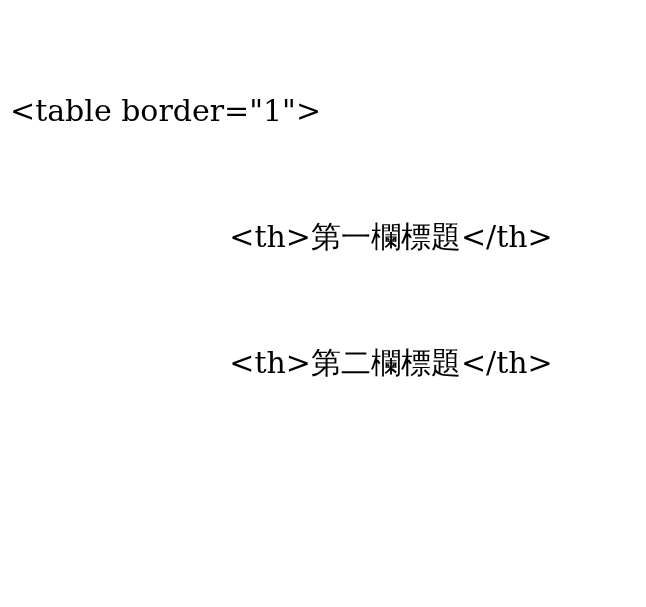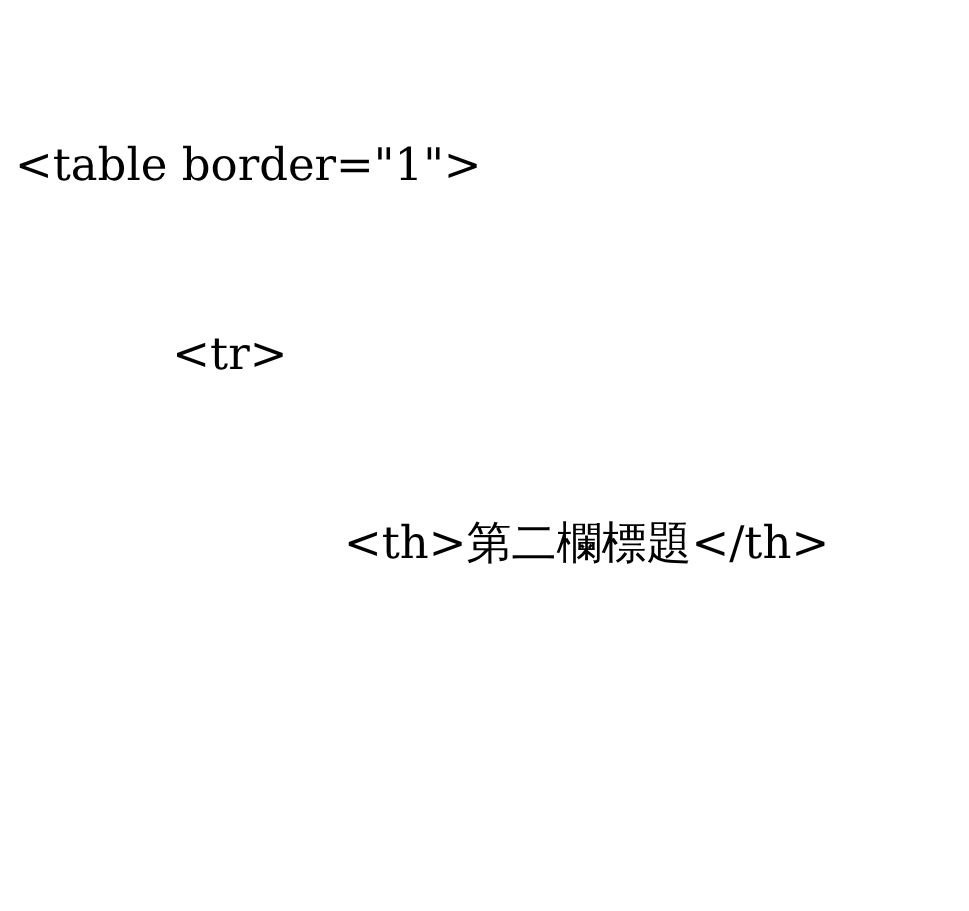--- a/index.html
+++ b/index.html
@@ -29,21 +29,21 @@
   .code-line {
     height: 42px;
   }
 </style>
 </head>
 <body>
 
 <div class="page">
   <div class="code-snippet">
     <div class="code-line">&lt;table border="1"&gt;</div>
-    <div class="code-line">           &lt;tr&gt;</div>
+    <div class="code-line">                       &lt;th&gt;第一欄標題&lt;/th&gt;</div>
     <div class="code-line">                       &lt;th&gt;第二欄標題&lt;/th&gt;</div>
     
     
     
     
     
     
     
     
     

